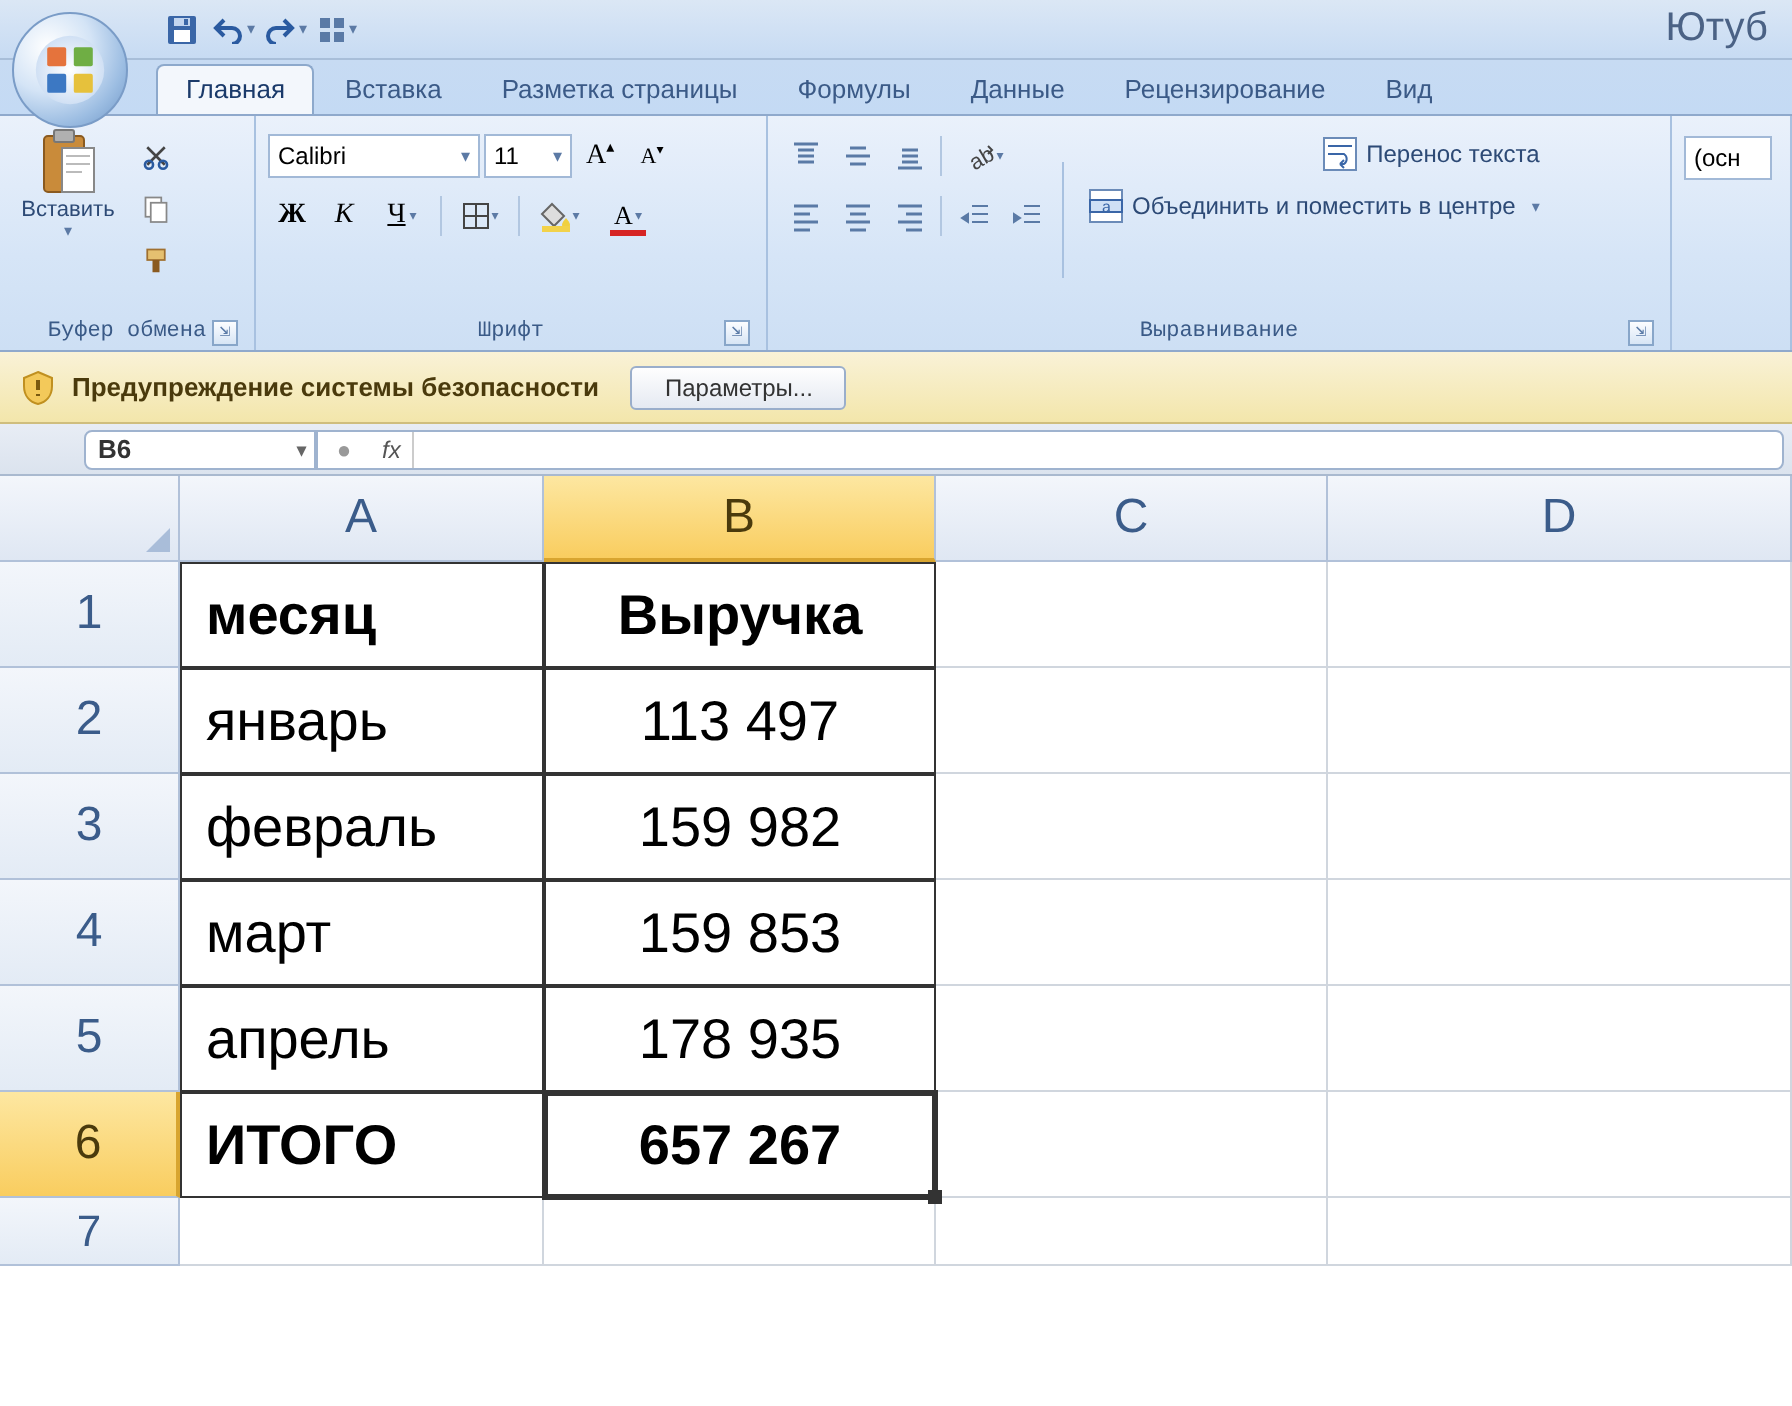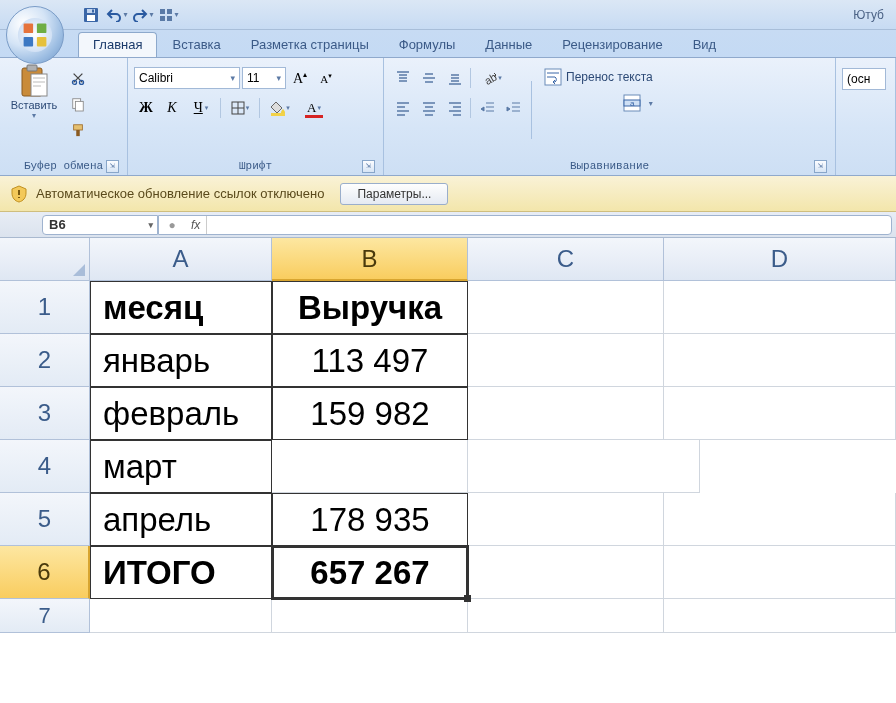--- a/index.html
+++ b/index.html
@@ -2,21 +2,21 @@
 <html><head>
 <meta charset="utf-8">
 <style>
   * { box-sizing: border-box; margin: 0; padding: 0; }
   body { font-family: "Segoe UI", Tahoma, sans-serif; font-size: 12px; background: #fff; width: 896px; height: 703px; overflow: hidden; }
 
   
   .title-bar { display: flex; align-items: center; height: 30px; background: linear-gradient(#dbe7f5,#c7dbf3); border-bottom: 1px solid #a8bed9; padding: 0 6px; }
   .qat { display: flex; gap: 4px; align-items: center; margin-left: 74px; }
   .qat-btn { width: 22px; height: 22px; display: flex; align-items: center; justify-content: center; border-radius: 3px; }
-  .title-text { margin-left: auto; margin-right: 6px; color: #4b6285; font-size: 12px; }
+  .title-text { margin-left: auto; margin-right: 6px; color: #4b6285; font-size: 20px; }
 
   
   .tabs-row { display: flex; align-items: flex-end; height: 28px; background: linear-gradient(#c7dbf3,#c4daf4); border-bottom: 1px solid #8fa9cc; padding-left: 78px; position: relative; }
   .office-btn { position: absolute; left: 6px; top: -24px; width: 58px; height: 58px; border-radius: 50%; background: radial-gradient(circle at 30% 30%, #fff, #d4e4f6 40%, #9cbde2 70%, #6a93c5); border: 1px solid #7a9cc7; z-index: 5; display:flex; align-items:center; justify-content:center; }
   .office-btn svg { width: 38px; height: 38px; }
   .tab { padding: 4px 14px 5px; font-size: 13px; color: #3b5a87; cursor: pointer; border: 1px solid transparent; border-bottom: none; }
   .tab.active { background: #f3f7fc; border: 1px solid #8da9cc; border-bottom: none; border-radius: 4px 4px 0 0; color: #1a3a6a; }
 
   
   .ribbon { display: flex; height: 118px; background: linear-gradient(#eaf1fb,#d6e5f7 60%,#cddff4); border-bottom: 1px solid #8fa9cc; }
@@ -58,21 +58,21 @@
   
   .grid-area { position: relative; background:#fff;}
   .corner { position:absolute; left:0; top:0; width:90px; height:43px; background:linear-gradient(#f3f6fb,#dfe7f3); border-right:1px solid #b1c1d9; border-bottom:1px solid #b1c1d9;}
   .corner::after{content:"";position:absolute;right:4px;bottom:4px;width:0;height:0;border-left:12px solid transparent;border-bottom:12px solid #a9bdd9;}
   .col-headers { display:flex; margin-left:90px; height:43px;}
   .ch { display:flex; align-items:center; justify-content:center; font-size:24px; color:#3b5c8a; background:linear-gradient(#f3f6fb,#dfe7f3); border-right:1px solid #b1c1d9; border-bottom:1px solid #b1c1d9;}
   .ch.sel { background: linear-gradient(#fde7a1,#f9cd5f); color:#4a3a0c; border-bottom:2px solid #d8a530;}
   .row-flex{display:flex;}
   .rh { width:90px; display:flex; align-items:center; justify-content:center; font-size:24px; color:#3b5c8a; background:linear-gradient(#f3f6fb,#e3ebf5); border-right:1px solid #b1c1d9; border-bottom:1px solid #b1c1d9;}
   .rh.sel { background: linear-gradient(#fde7a1,#f9cd5f); color:#4a3a0c; border-right:2px solid #d8a530;}
-  .cell { border-right:1px solid #d0d6de; border-bottom:1px solid #d0d6de; font-size:33px; padding:6px 12px; display:flex; align-items:center;}
+  .cell { border-right:1px solid #d0d6de; border-bottom:1px solid #d0d6de; font-size:28px; padding:6px 12px; display:flex; align-items:center;}
   .cell.hdr { font-weight:bold;}
   .cell.center { justify-content:center;}
   .cell.bordered { border:1px solid #333;}
   .cell.active-cell { outline: 3px solid #333; outline-offset:-2px; position:relative;}
   .cell.active-cell::after{content:"";position:absolute;right:-4px;bottom:-4px;width:7px;height:7px;background:#333;}
 
   .colA{width:182px;} .colB{width:196px;} .colC{width:196px;} .colD{width:232px;}
   .rowH{height:53px;}
 
   .shield-ic{width:18px;height:18px;}
@@ -302,20 +302,21 @@
               <path d="M3 5h12M3 9h8a3 3 0 010 5h-2m0 0l2-2m-2 2l2 2" stroke="#3a66a7" fill="none"></path>
             </svg>
           <span>Перенос текста</span>
         </div>
         <div class="merge-row">
           <svg width="18" height="18" viewBox="0 0 18 18">
               <rect x="1" y="1" width="16" height="16" fill="#fff" stroke="#6b8bb8"></rect>
               <rect x="1" y="6" width="16" height="6" fill="#cfe0f5" stroke="#3a66a7"></rect>
               <text x="7" y="12" font-size="8" fill="#3a66a7">a</text>
             </svg>
+          <span>Объединить и поместить в центре</span>
           <span style="font-size:8px;color:#5c7aa5;margin-left:4px;">▾</span>
         </div>
       </div>
     </div>
     <div class="rg-title"><span>Выравнивание</span><div class="rg-corner">⇲</div></div>
   </div>
 
   <div class="rg" style="width:60px;">
     <div class="rg-body col" style="padding-top:6px;">
       <div class="combo" style="width:44px;">
@@ -324,21 +325,21 @@
     </div>
     <div class="rg-title">&nbsp;</div>
   </div>
 </div>
 
 <div class="sec-bar">
   <svg class="shield-ic" viewBox="0 0 18 18">
       <path d="M9 1l7 3v4c0 5-3 8-7 9-4-1-7-4-7-9V4z" fill="#f3c95a" stroke="#c09020"></path>
       <path d="M9 5v5m0 2v1" stroke="#7a5a10" stroke-width="2"></path>
     </svg>
-  <span>Автоматическое обновление ссылок отключено</span>
+  <span class="bold">Предупреждение системы безопасности</span>
   <button>Параметры...</button>
 </div>
 
 <div class="fbar">
   <div class="namebox">
       <span>B6</span>
       <span class="dd">▾</span>
     </div>
   <div class="fx-container">
     <div class="fx-btn cancel">●</div>
@@ -372,20 +373,21 @@
   <div class="row-flex rowH">
     <div class="rh">3</div>
     <div class="cell colA bordered">февраль</div>
     <div class="cell colB bordered center">159 982</div>
     <div class="cell colC"></div>
     <div class="cell colD"></div>
   </div>
   <div class="row-flex rowH">
     <div class="rh">4</div>
     <div class="cell colA bordered">март</div>
+    <div class="cell colB bordered center">159 853</div>
     <div class="cell colC"></div>
     <div class="cell colD"></div>
   </div>
   <div class="row-flex rowH">
     <div class="rh">5</div>
     <div class="cell colA bordered">апрель</div>
     <div class="cell colB bordered center">178 935</div>
     <div class="cell colC"></div>
     <div class="cell colD"></div>
   </div>

